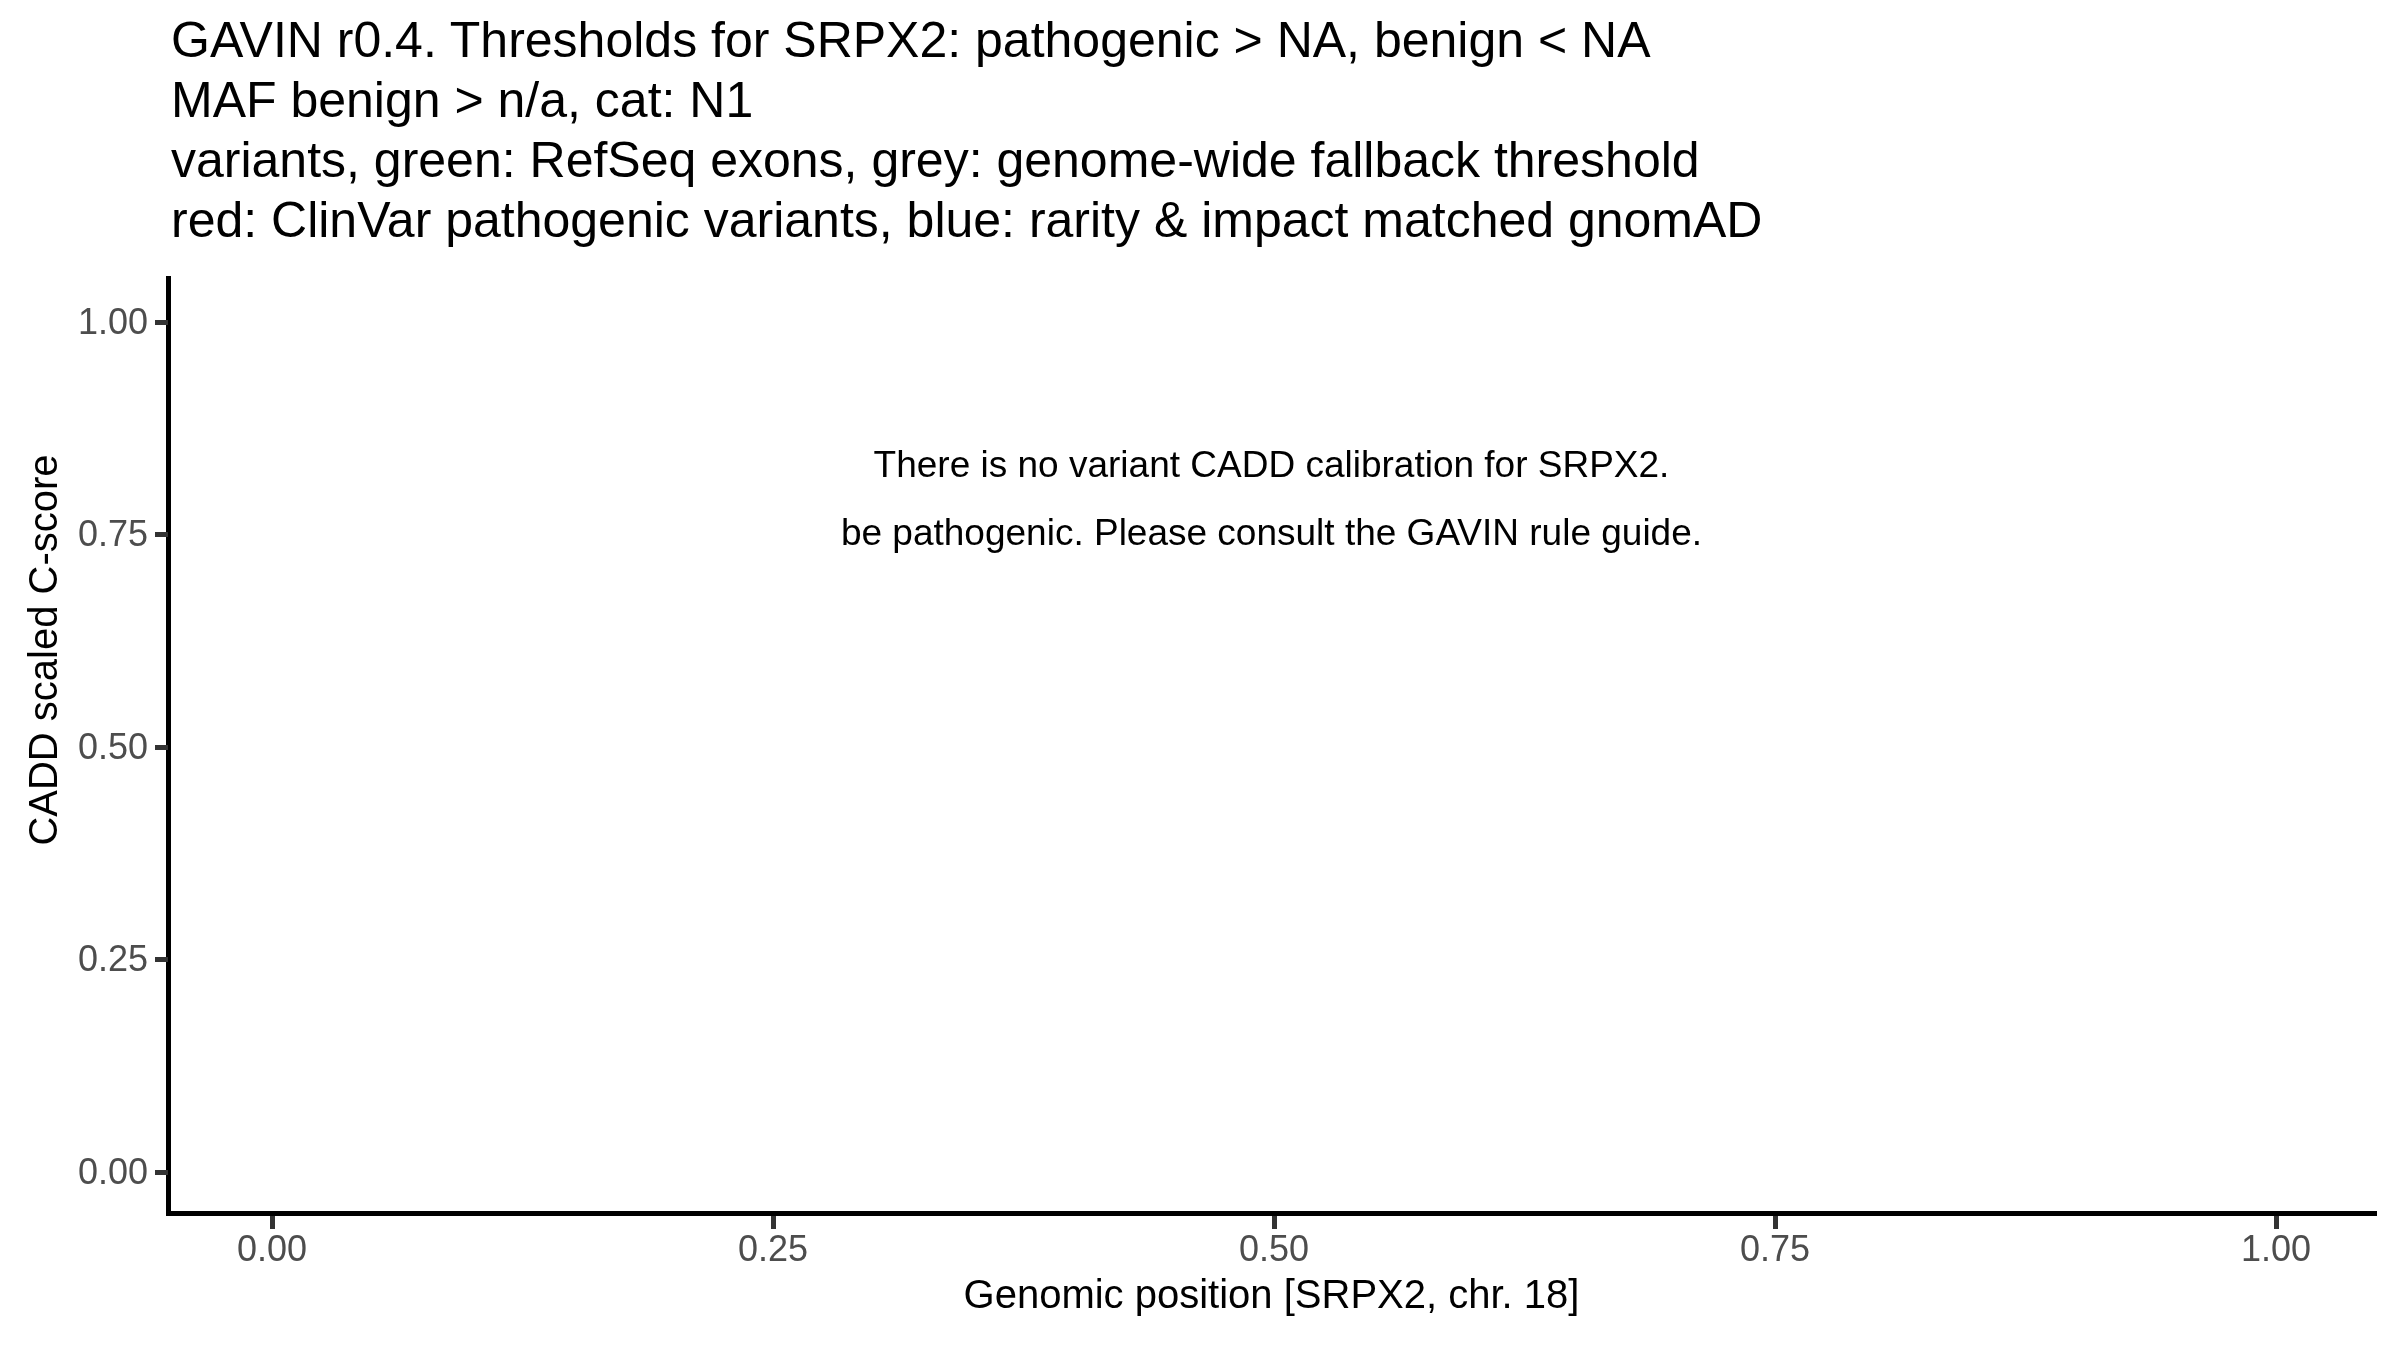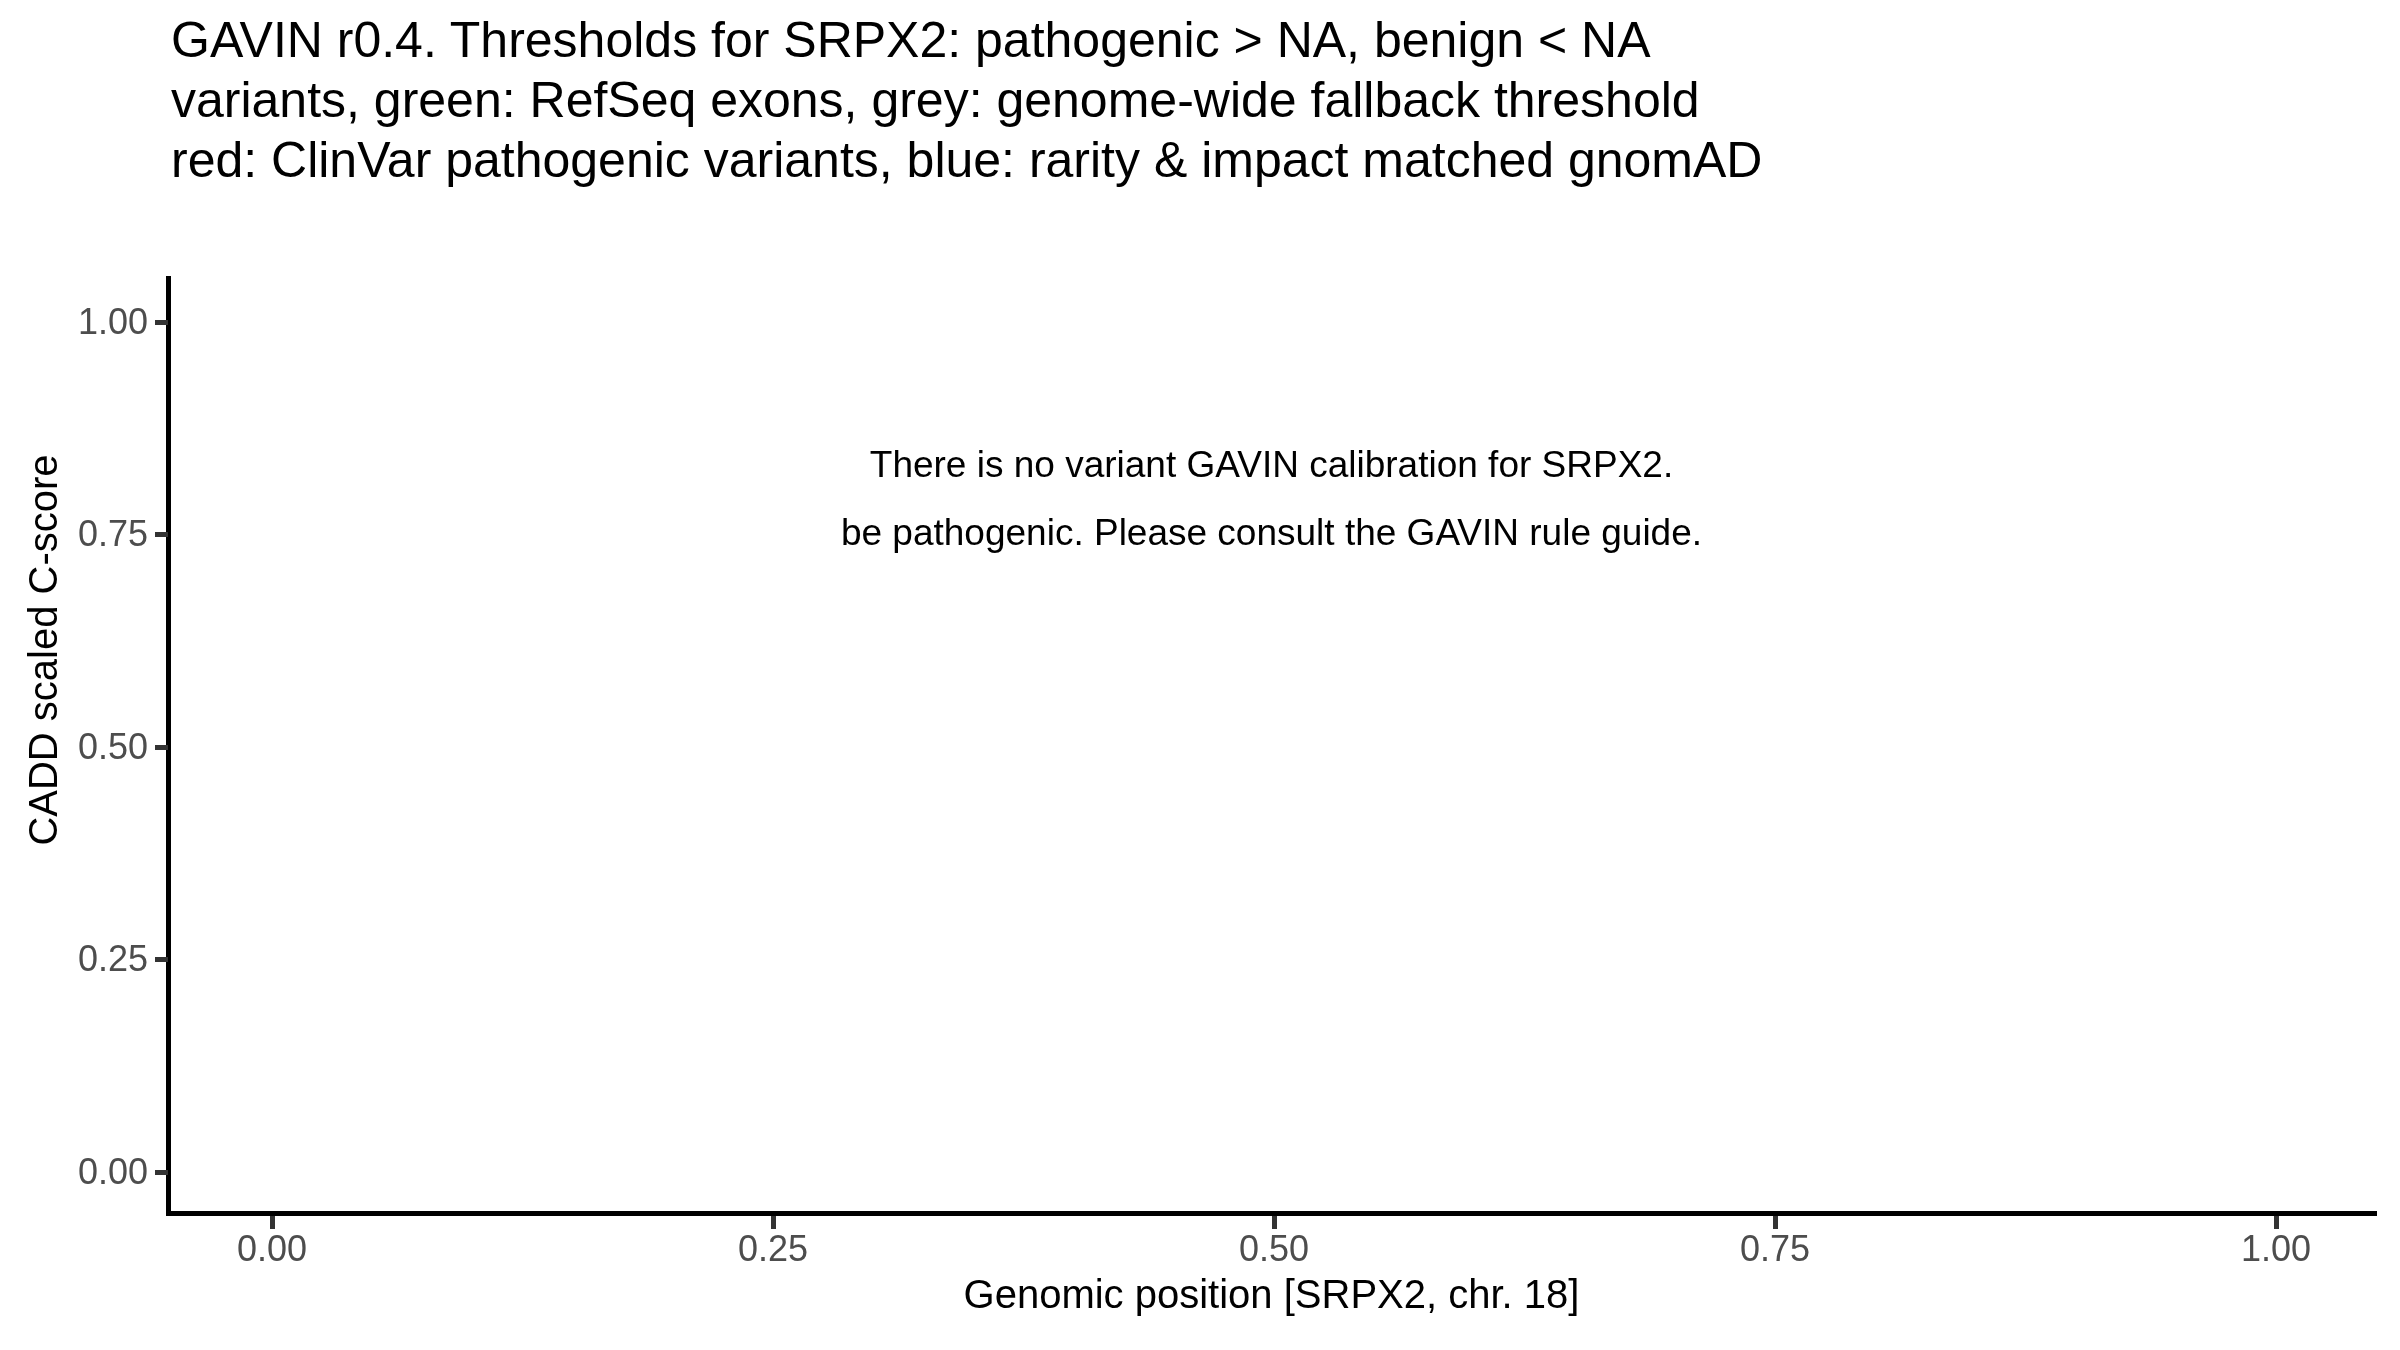--- a/index.html
+++ b/index.html
@@ -107,20 +107,21 @@
     color: #000000;
   }
 </style>
 </head>
 <body>
 
 <div id="figure">
 
   <div class="plot-title">
     <div>GAVIN r0.4. Thresholds for SRPX2: pathogenic &gt; NA, benign &lt; NA</div>
+    <div>MAF benign &gt; n/a, cat: N1</div>
     <div>variants, green: RefSeq exons, grey: genome-wide fallback threshold</div>
     <div>red: ClinVar pathogenic variants, blue: rarity &amp; impact matched gnomAD</div>
   </div>
 
   <div class="axis-line-y"></div>
   <div class="axis-line-x"></div>
 
   <div class="ytick-mark" style="top:320px"></div>
   <div class="ytick-mark" style="top:532px"></div>
   <div class="ytick-mark" style="top:745px"></div>
@@ -142,17 +143,17 @@
   <div class="xtick-label" style="left:192px">0.00</div>
   <div class="xtick-label" style="left:693px">0.25</div>
   <div class="xtick-label" style="left:1194px">0.50</div>
   <div class="xtick-label" style="left:1695px">0.75</div>
   <div class="xtick-label" style="left:2196px">1.00</div>
 
   <div class="y-axis-title">CADD scaled C-score</div>
   <div class="x-axis-title">Genomic position [SRPX2, chr. 18]</div>
 
   <div class="panel-annotation">
-    <div>There is no variant GAVIN calibration for SRPX2.</div>
+    <div>There is no variant CADD calibration for SRPX2.</div>
     <div>be pathogenic. Please consult the GAVIN rule guide.</div>
   </div>
 
 </div>
 
 </body></html>

